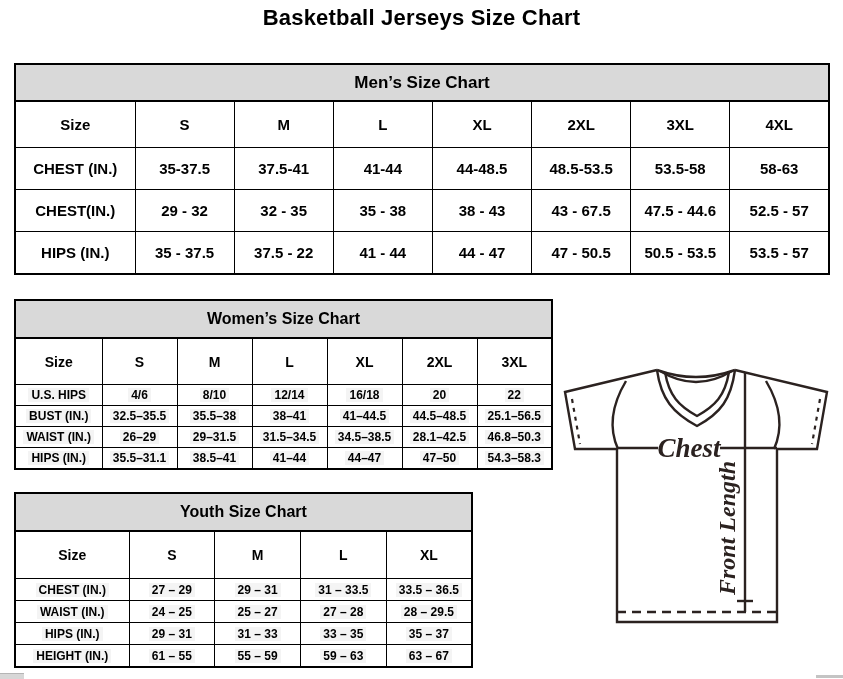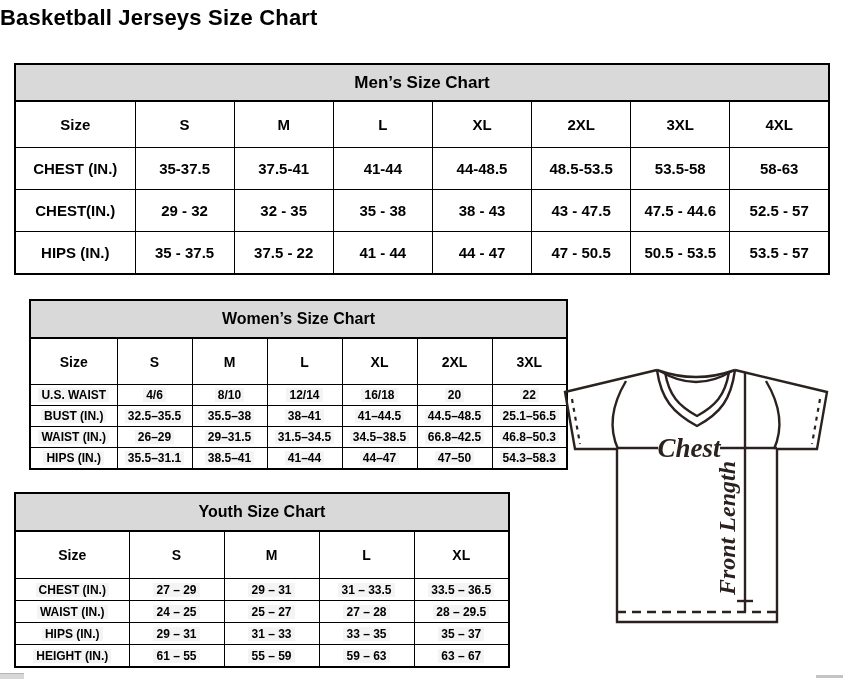--- a/index.html
+++ b/index.html
@@ -2,43 +2,43 @@
 <html><head>
 <meta charset="utf-8">
 <style>
   html,body { margin:0; padding:0; background:#ffffff; }
   .canvas {
     position:relative; width:843px; height:679px; background:#ffffff;
     font-family:"Liberation Sans", sans-serif; color:#000; overflow:hidden;
   }
   .main-title {
     position:absolute; top:5px; left:0; width:100%;
-    text-align:left; font-size:22px; font-weight:700; letter-spacing:0.2px;
+    text-align:center; font-size:22px; font-weight:700; letter-spacing:0.2px;
   }
   table.tbl {
     position:absolute; border-collapse:collapse; table-layout:fixed;
     background:#fff; border:2px solid #000;
   }
   table.tbl th, table.tbl td {
     border:1px solid #000; font-weight:700; text-align:center;
     vertical-align:middle; padding:0; overflow:hidden; white-space:nowrap;
   }
   tr.t td { background:#d9d9d9; border-bottom:2px solid #000; }
   
   .men { left:14px; top:63px; width:816px; }
   .men tr.t td { height:35px; font-size:17px; }
   .men tr.h th { height:45px; font-size:15px; }
   .men tr.r th, .men tr.r td { height:41px; font-size:15px; }
   
-  .women { left:14px; top:299px; width:539px;margin-left:15px; }
+  .women { left:14px; top:299px; width:539px; }
   .women tr.t td { height:36px; font-size:16px; }
   .women tr.h th { height:45px; font-size:14px; }
   .women tr.r th, .women tr.r td { height:20px; font-size:12px; }
   
-  .youth { left:14px; top:492px; width:496px;padding-left:23px; }
+  .youth { left:14px; top:492px; width:459px;padding-left:23px; }
   .youth tr.t td { height:36px; font-size:16px; }
   .youth tr.h th { height:46px; font-size:14px; }
   .youth tr.r th, .youth tr.r td { height:21px; font-size:12px; }
   .hl { background:#f4f4f4; padding:0 3px; }
   
   .jersey { position:absolute; left:556px; top:356px; width:290px; height:272px; }
   .jersey path, .jersey line { fill:none; stroke:#2b2220; stroke-width:2.4; stroke-linecap:butt; }
   .jersey .dash { stroke-dasharray:9 6; }
   .jersey .cuff { stroke-dasharray:4 5; stroke-width:2.2; }
   .jersey text {
@@ -84,21 +84,21 @@
       <td>48.5-53.5</td>
       <td>53.5-58</td>
       <td>58-63</td>
     </tr>
     <tr class="r">
       <th>CHEST(IN.)</th>
       <td>29 - 32</td>
       <td>32 - 35</td>
       <td>35 - 38</td>
       <td>38 - 43</td>
-      <td>43 - 47.5</td>
+      <td>43 - 67.5</td>
       <td>47.5 - 44.6</td>
       <td>52.5 - 57</td>
     </tr>
     <tr class="r">
       <th>HIPS (IN.)</th>
       <td>35 - 37.5</td>
       <td>37.5 - 22</td>
       <td>41 - 44</td>
       <td>44 - 47</td>
       <td>47 - 50.5</td>
@@ -120,21 +120,21 @@
     <tr class="h">
       <th>Size</th>
       <th>S</th>
       <th>M</th>
       <th>L</th>
       <th>XL</th>
       <th>2XL</th>
       <th>3XL</th>
     </tr>
     <tr class="r">
-      <th><span class="hl">U.S. WAIST</span></th>
+      <th><span class="hl">U.S. HIPS</span></th>
       <td><span class="hl">4/6</span></td>
       <td><span class="hl">8/10</span></td>
       <td><span class="hl">12/14</span></td>
       <td><span class="hl">16/18</span></td>
       <td><span class="hl">20</span></td>
       <td><span class="hl">22</span></td>
     </tr>
     <tr class="r">
       <th><span class="hl">BUST (IN.)</span></th>
       <td><span class="hl">32.5–35.5</span></td>
@@ -143,21 +143,21 @@
       <td><span class="hl">41–44.5</span></td>
       <td><span class="hl">44.5–48.5</span></td>
       <td><span class="hl">25.1–56.5</span></td>
     </tr>
     <tr class="r">
       <th><span class="hl">WAIST (IN.)</span></th>
       <td><span class="hl">26–29</span></td>
       <td><span class="hl">29–31.5</span></td>
       <td><span class="hl">31.5–34.5</span></td>
       <td><span class="hl">34.5–38.5</span></td>
-      <td><span class="hl">66.8–42.5</span></td>
+      <td><span class="hl">28.1–42.5</span></td>
       <td><span class="hl">46.8–50.3</span></td>
     </tr>
     <tr class="r">
       <th><span class="hl">HIPS (IN.)</span></th>
       <td><span class="hl">35.5–31.1</span></td>
       <td><span class="hl">38.5–41</span></td>
       <td><span class="hl">41–44</span></td>
       <td><span class="hl">44–47</span></td>
       <td><span class="hl">47–50</span></td>
       <td><span class="hl">54.3–58.3</span></td>

